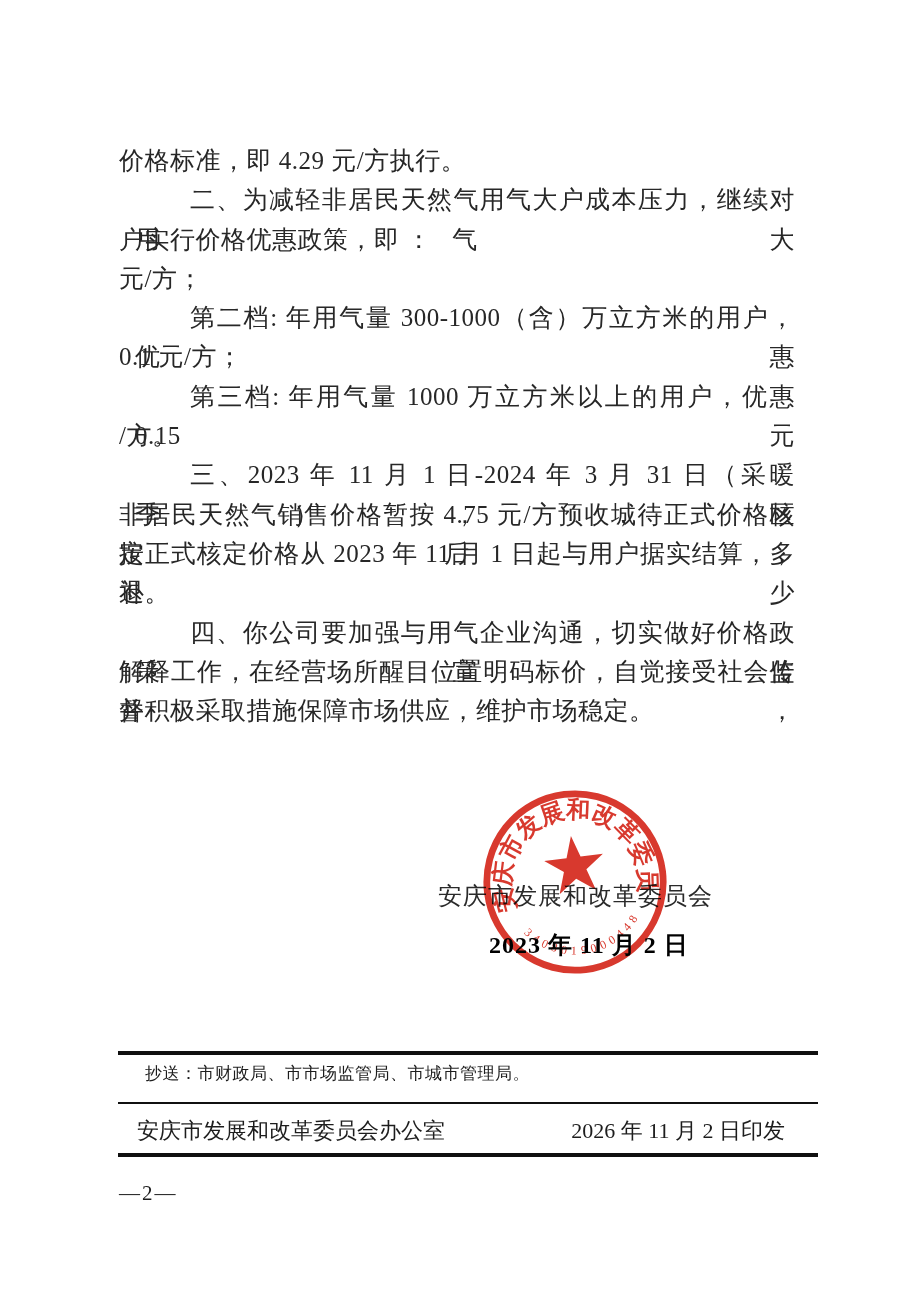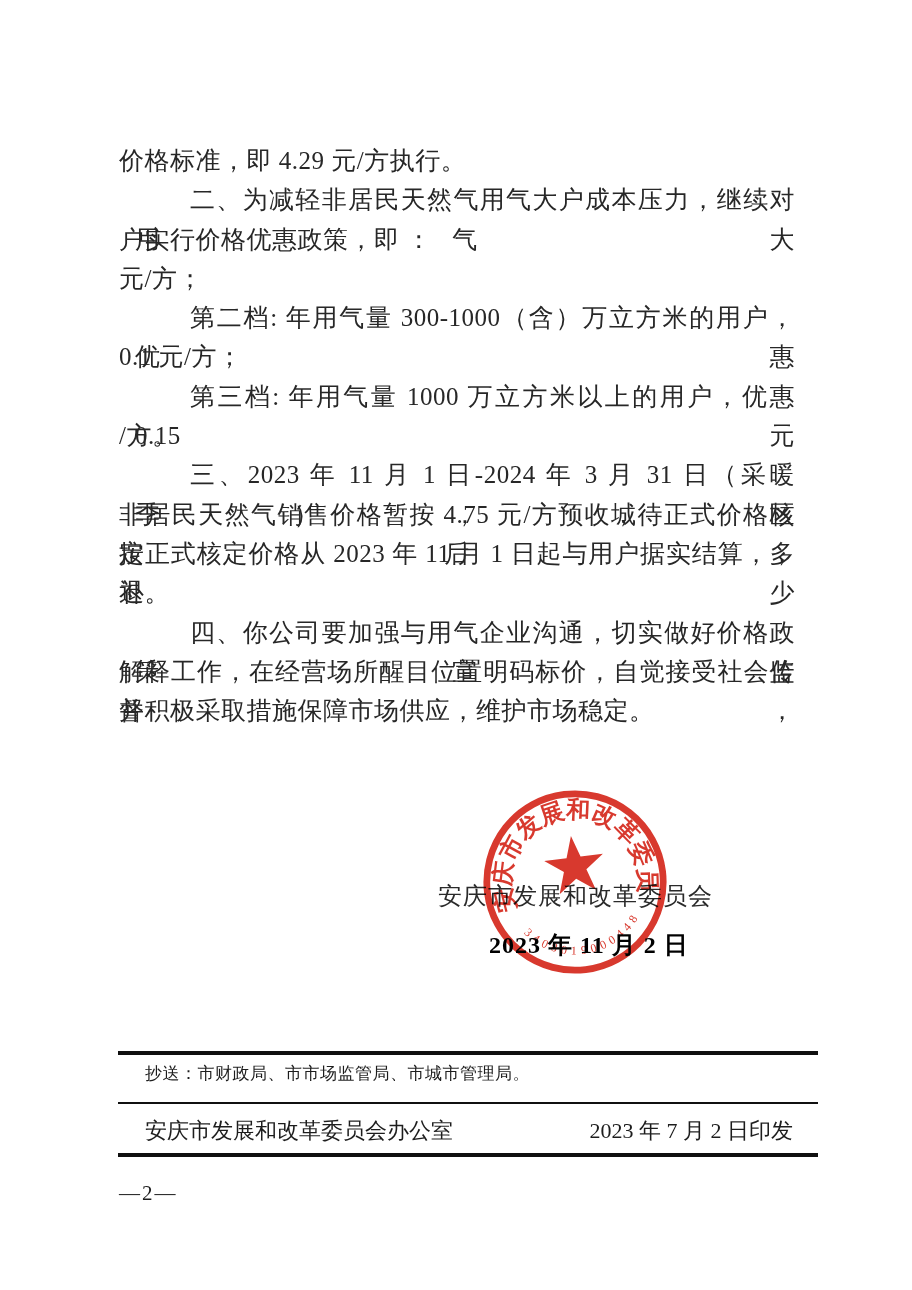--- a/index.html
+++ b/index.html
@@ -21,21 +21,21 @@
     position:absolute; left:479px; top:786px; width:192px; height:192px;
     mix-blend-mode:multiply; opacity:0.93; transform:rotate(-7deg);
   }
   
   .rule { position:absolute; left:118px; width:700px; background:#101010; }
   .rule-top { top:1051px; height:4px; }
   .rule-mid { top:1102px; height:2px; }
   .rule-bot { top:1153px; height:4px; }
   .cc-line { position:absolute; left:145px; top:1062px; font-size:17px; letter-spacing:0.5px; color:#1d1d1d; }
   .issuer-row {
-    position:absolute; left:145px; top:1116px; width:648px;
+    position:absolute; left:137px; top:1116px; width:648px;
     display:flex; justify-content:space-between; font-size:22px; color:#1d1d1d;
   }
   .page-number { position:absolute; left:119px; top:1181px; font-size:21px; letter-spacing:2px; color:#1d1d1d; }
 </style>
 </head>
 <body>
 
 <div class="page">
 
   <div class="body-text">
@@ -72,19 +72,19 @@
     <text font-size="11.5" fill="#d52a1e" font-family="Liberation Serif, DejaVu Serif, serif">
       <textPath href="#arcBot" startOffset="28" textLength="128">3408019000448</textPath>
     </text>
   </svg>
 
   <div class="rule rule-top"></div>
   <div class="cc-line">抄送：市财政局、市市场监管局、市城市管理局。</div>
   <div class="rule rule-mid"></div>
   <div class="issuer-row">
     <span>安庆市发展和改革委员会办公室</span>
-    <span>2023 年 7 月 2 日印发</span>
+    <span>2026 年 11 月 2 日印发</span>
   </div>
   <div class="rule rule-bot"></div>
 
   <div class="page-number">—2—</div>
 
 </div>
 
 </body></html>

